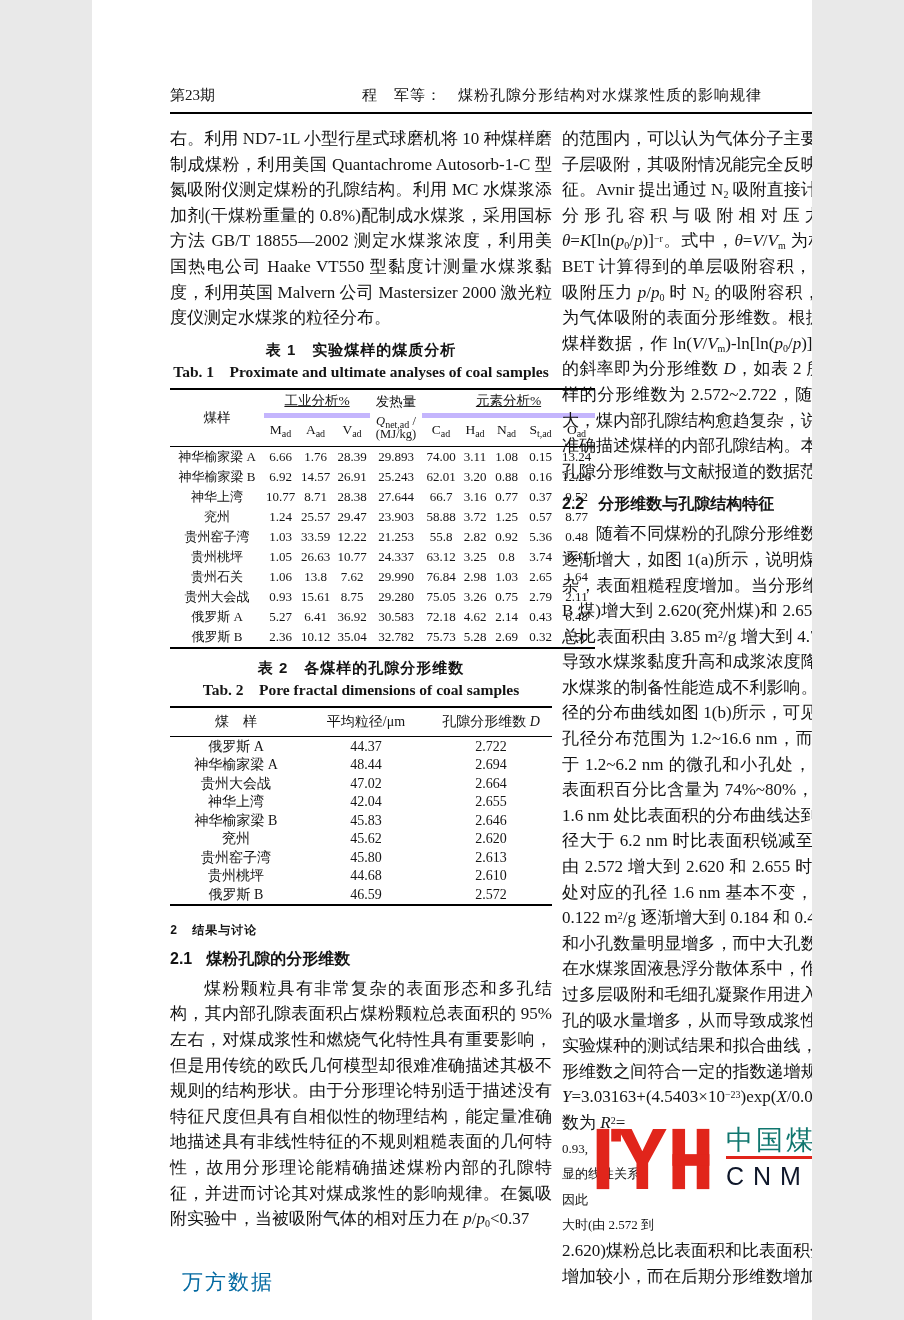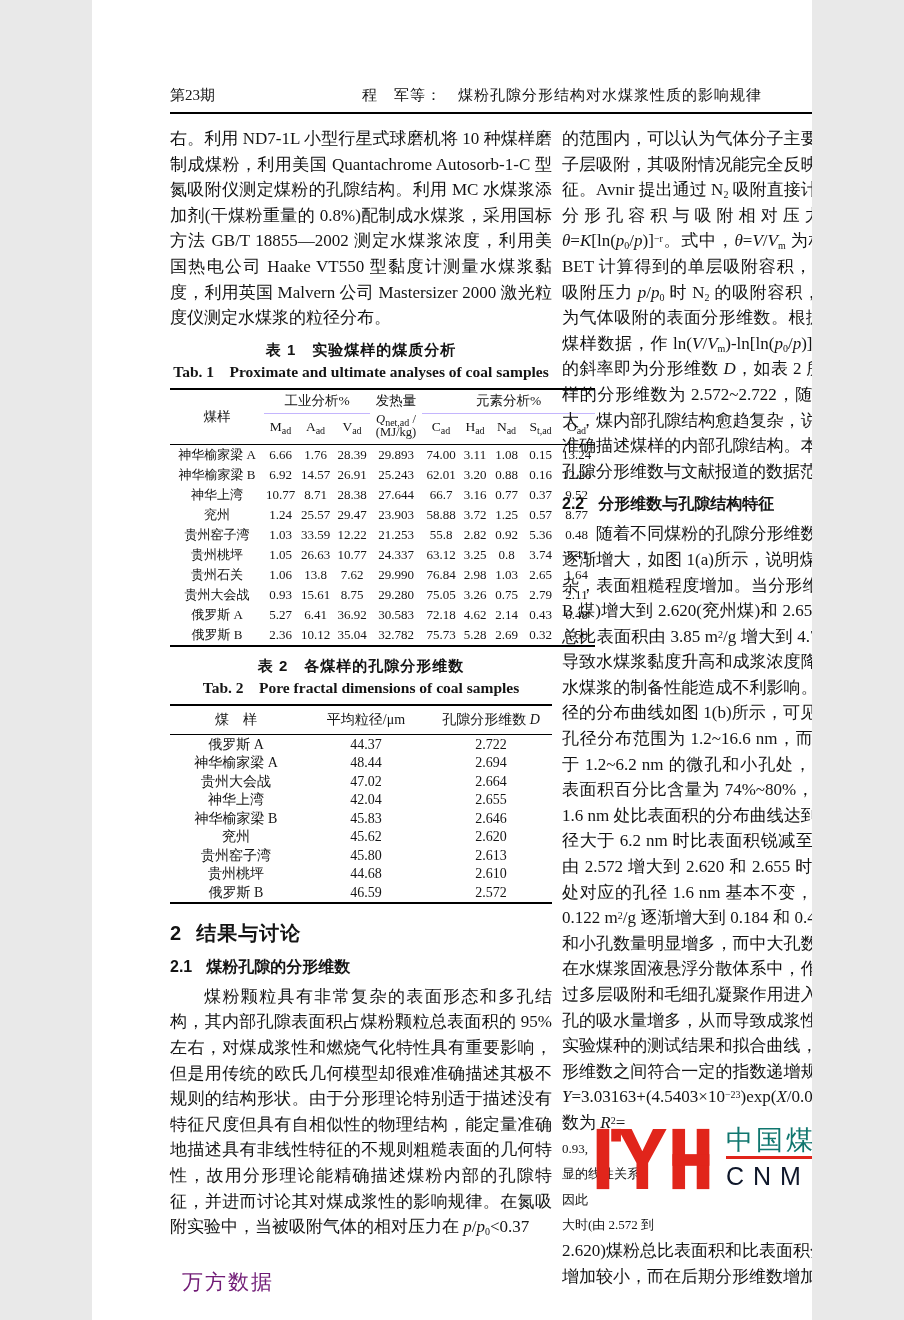--- a/index.html
+++ b/index.html
@@ -30,51 +30,51 @@
             font-weight:bold; font-size:15px; letter-spacing:1px; }
   .cap-en { margin:0 0 5px; text-align:center; font-weight:bold; font-size:15.5px; }
 
   table { width:100%; border-collapse:collapse; table-layout:fixed;
           border-top:2px solid #000; border-bottom:2px solid #000; }
   th,td { font-weight:normal; padding:0; text-align:center; }
   thead { border-bottom:1.5px solid #000; }
 
   .t1 { font-size:13px; }
   .t1 thead th { font-size:13.5px; }
-  .t1 .group { border-bottom:1px solid #c4b5fd; padding:2px 0 3px; }
+  .t1 .group { border-bottom:5px solid #c4b5fd; padding:2px 0 3px;text-decoration:underline; }
   .t1 .heatlab { padding:2px 0 3px; }
   .t1 .sub { padding:0 0 5px; }
   .t1 .qcell div { line-height:13px; font-size:12.5px; }
   .t1 td { height:20px; }
   .t1 td.name { font-size:13px; }
 
   .t2 { font-size:14px; }
   .t2 thead th { padding:5px 0; font-size:14px; }
   .t2 td { height:18.5px; }
 
   
-  .h2 { margin:16px 0 8px; font-family:Liberation Sans, sans-serif;
-        font-weight:bold; font-size:20px; letter-spacing:1px; }
+  .h2 { margin:16px 0 8px; font-family:Liberation Mono, monospace;
+        font-weight:bold; font-size:12px; letter-spacing:1px; }
   .h2 .num, .h3 .num { margin-right:14px; }
   .h3 { margin:10px 0 6px; font-family:"Liberation Sans","DejaVu Sans",sans-serif;
         font-weight:bold; font-size:16px; }
 
   
   .fragline { display:flex; justify-content:space-between; font-size:13px; line-height:25.6px;flex-direction:column; }
 
   
   .wm { position:absolute; left:502px; top:1125px; width:345px; height:72px; display:flex; align-items:flex-start; }
   .wm-logo { width:118px; height:68px; flex:0 0 auto; }
   .wm-text { margin-left:14px; display:flex; flex-direction:column; }
   .wm-zh { font-size:27px; letter-spacing:3px; line-height:30px; font-family:"Liberation Sans","DejaVu Sans",sans-serif; }
   .wm-rule { height:3px; margin-top:1px; }
   .wm-en { margin-top:3px; font-size:25px; letter-spacing:9px; line-height:28px;
            font-family:"Liberation Sans","DejaVu Sans",sans-serif; }
 
-  .wanfang { position:absolute; left:90px; top:1268px; font-size:21px; color:#701a75;
+  .wanfang { position:absolute; left:90px; top:1268px; font-size:21px; color:#0369a1;
              font-family:"Liberation Sans","DejaVu Sans",sans-serif; letter-spacing:2px; }
 </style>
 </head>
 <body>
 
 <div class="page">
 
   <div class="runhead">
     <span class="issue">第23期</span>
     <span class="rtitle">程　军等：　煤粉孔隙分形结构对水煤浆性质的影响规律</span>

